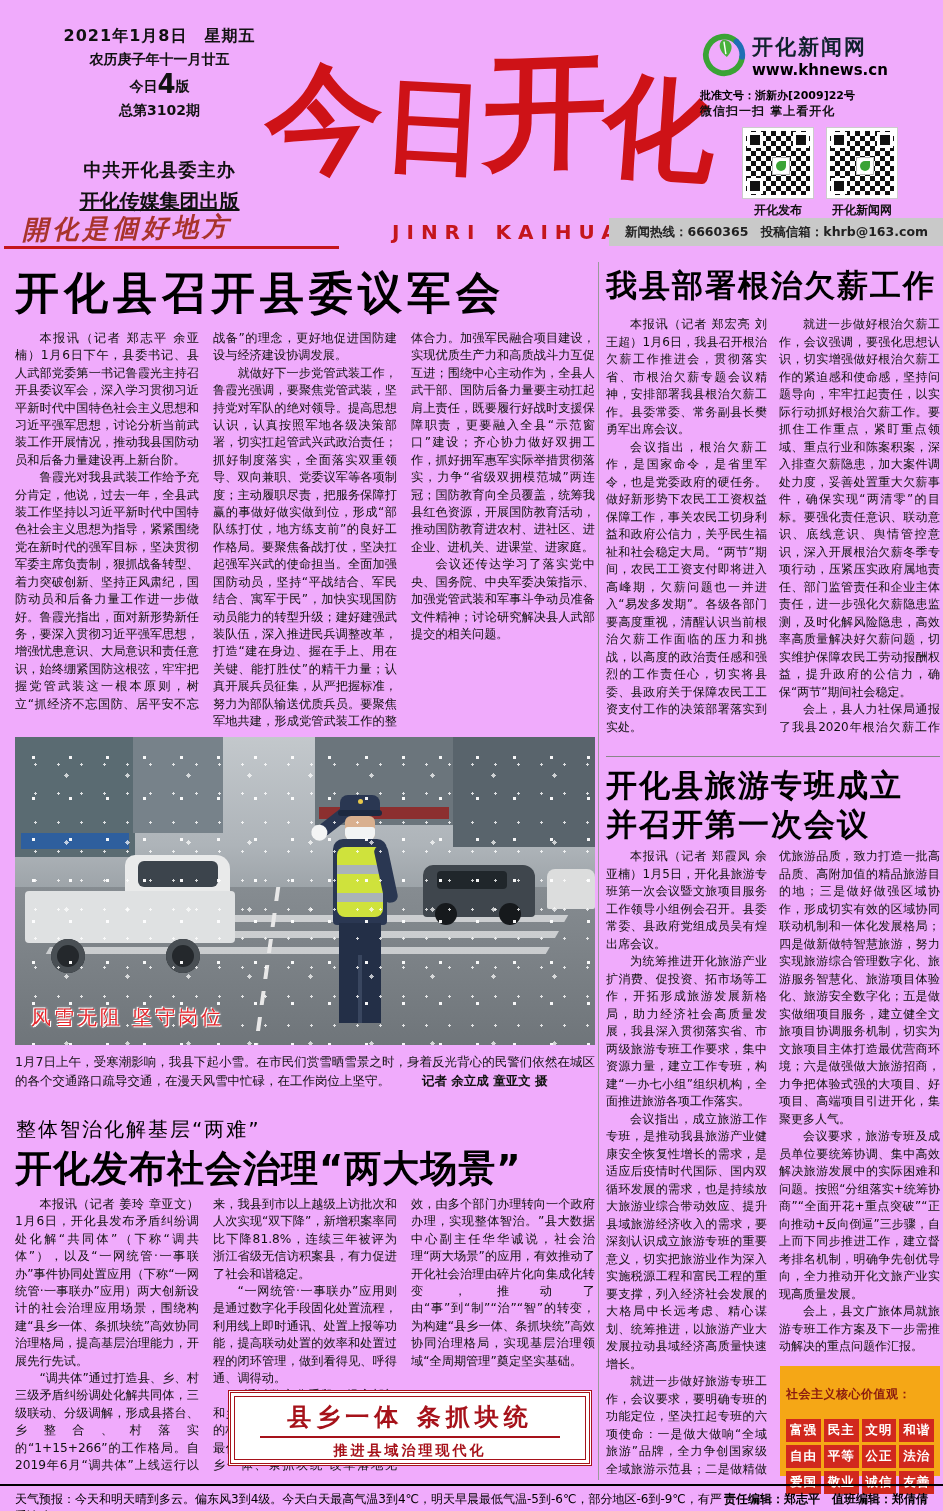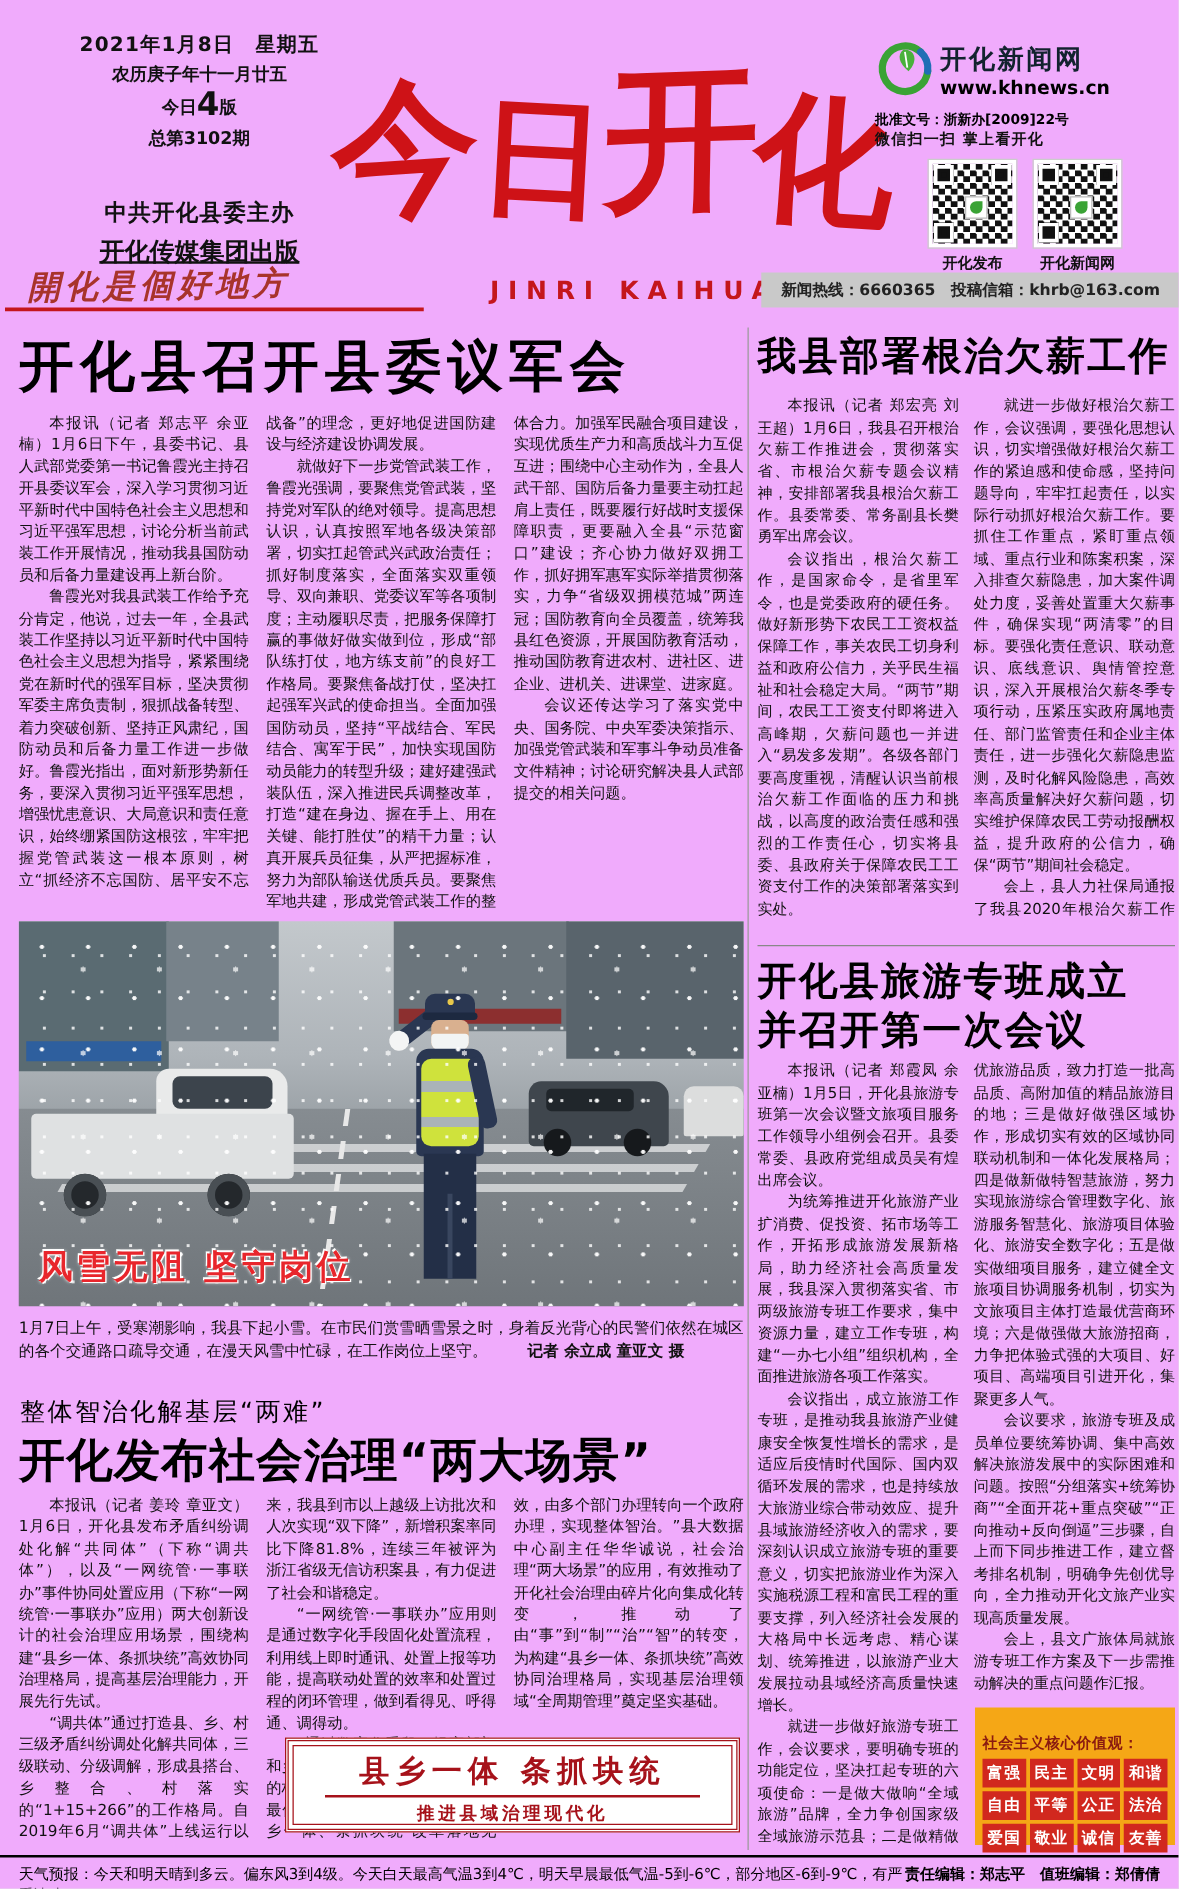--- a/index.html
+++ b/index.html
@@ -99,39 +99,39 @@
   .cop .torso { position:absolute; left:18px; top:44px; width:54px; height:86px; background:#2a3752; border-radius:10px 10px 4px 4px; }
   .cop .vest { position:absolute; left:22px; top:52px; width:46px; height:70px; border-radius:8px; background:linear-gradient(180deg,#cfe23c 0 26%, #aab3b8 26% 38%, #cfe23c 38% 66%, #aab3b8 66% 78%, #cfe23c 78% 100%); }
   .cop .arm2 { position:absolute; left:64px; top:50px; width:14px; height:58px; background:#2a3752; border-radius:6px; transform:rotate(-12deg); }
   .cop .legs { position:absolute; left:24px; top:128px; width:42px; height:100px; background:#232f47; }
   .cop .legsplit { position:absolute; left:43px; top:160px; width:4px; height:68px; background:#39465f; }
   .snow { position:absolute; inset:0; background-image:
       radial-gradient(circle 1.6px, rgba(255,255,255,.95) 0 1.6px, transparent 1.7px),
       radial-gradient(circle 1.2px, rgba(255,255,255,.8) 0 1.2px, transparent 1.3px),
       radial-gradient(circle 2px, rgba(255,255,255,.7) 0 2px, transparent 2.1px);
       background-size:37px 41px, 23px 29px, 61px 67px; background-position:0 0, 9px 13px, 21px 5px; }
-  .photo-overlay-title { position:absolute; left:16px; bottom:14px; font-size:27px; font-weight:bold; letter-spacing:3px; color:#e8262c; text-shadow:0 0 3px #fff, 1px 1px 0 #fff, -1px -1px 0 #fff; }
+  .photo-overlay-title { position:absolute; left:16px; bottom:14px; font-size:20px; font-weight:normal; letter-spacing:3px; color:#e8262c; text-shadow:0 0 3px #fff, 1px 1px 0 #fff, -1px -1px 0 #fff; }
   .caption { position:absolute; left:15px; top:1052px; width:580px; font-size:12.5px; line-height:19px; text-align:justify; }
   .caption .cap-text { text-indent:2em; display:inline; }
   .caption .credit { font-weight:bold; margin-left:28px; white-space:nowrap; }
 
   
   .kicker { position:absolute; left:16px; top:1116px; font-size:20px; color:#000; letter-spacing:2px; }
   .headline-gov { position:absolute; left:15px; top:1144px; width:580px; font-size:37px; font-weight:bold; letter-spacing:1px; color:#000; }
   .body-gov { position:absolute; left:15px; top:1196px; width:580px; height:284px; column-count:3; column-gap:14px; column-fill:auto; overflow:hidden; }
 
   .midbanner { position:absolute; left:228px; top:1390px; width:364px; height:76px; background:#fff; border:3px double #a6121a; outline:1px solid #a6121a; outline-offset:-7px; text-align:center; padding-top:8px; }
   .mb1 { font-size:24px; font-weight:bold; color:#a6121a; letter-spacing:5px; }
   .mb-rule { width:300px; height:2px; background:#a6121a; margin:3px auto 4px; }
   .mb2 { font-size:14px; font-weight:bold; color:#a6121a; letter-spacing:3px; }
 
   
   .values { position:absolute; left:780px; top:1366px; width:160px; height:110px; background:#f5a716; padding:20px 6px; }
   .values-title { font-size:12px; font-weight:bold; color:#8a1a10; letter-spacing:0.5px; }
-  .values-grid { display:grid; grid-template-columns:repeat(4,1fr); gap:3px; margin-top:4px; }
+  .values-grid { display:grid; grid-template-columns:repeat(4,1fr); gap:3px; margin-top:16px; }
   .vtile { background:#d1281e; color:#fff; font-size:12.5px; font-weight:bold; text-align:center; padding:3px 0; letter-spacing:1px; }
 
   
   .footer-rule { position:absolute; left:0; top:1484px; width:943px; height:2px; background:#000; }
   .footer { position:absolute; left:15px; top:1491px; width:913px; display:flex; justify-content:space-between; font-size:12px; color:#000; }
   .footer .weather { letter-spacing:0; }
   .footer .editors { white-space:nowrap; font-weight:bold; }
 </style>
 </head>
 <body>

